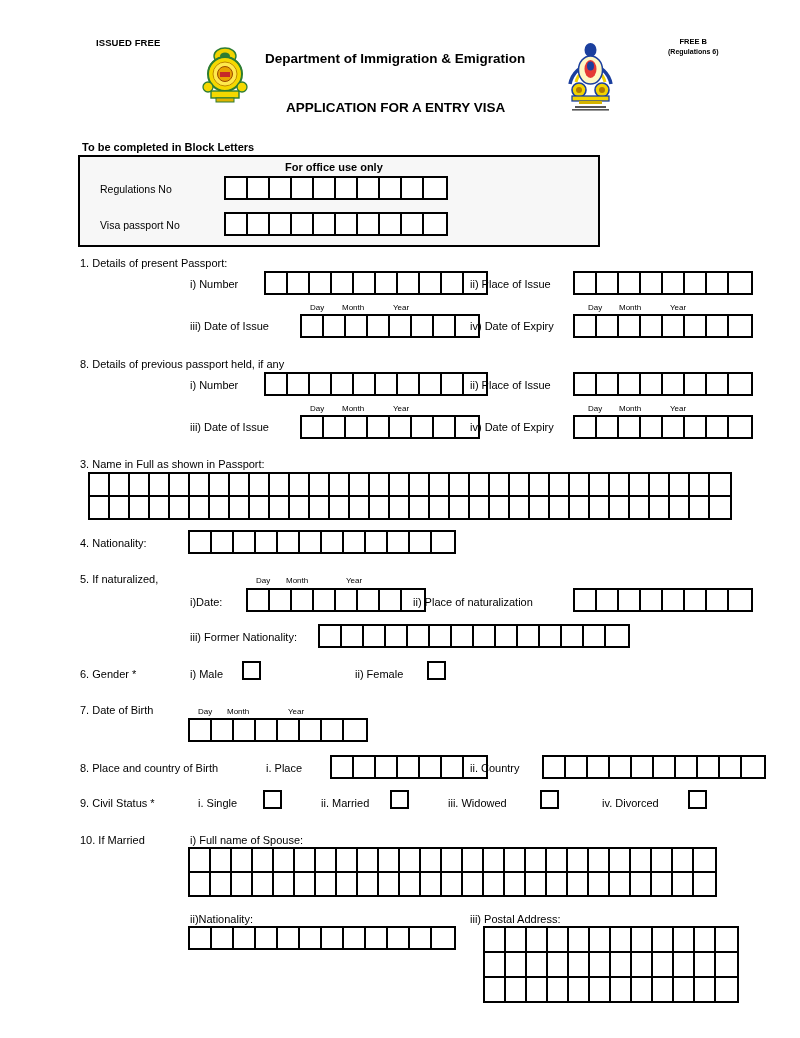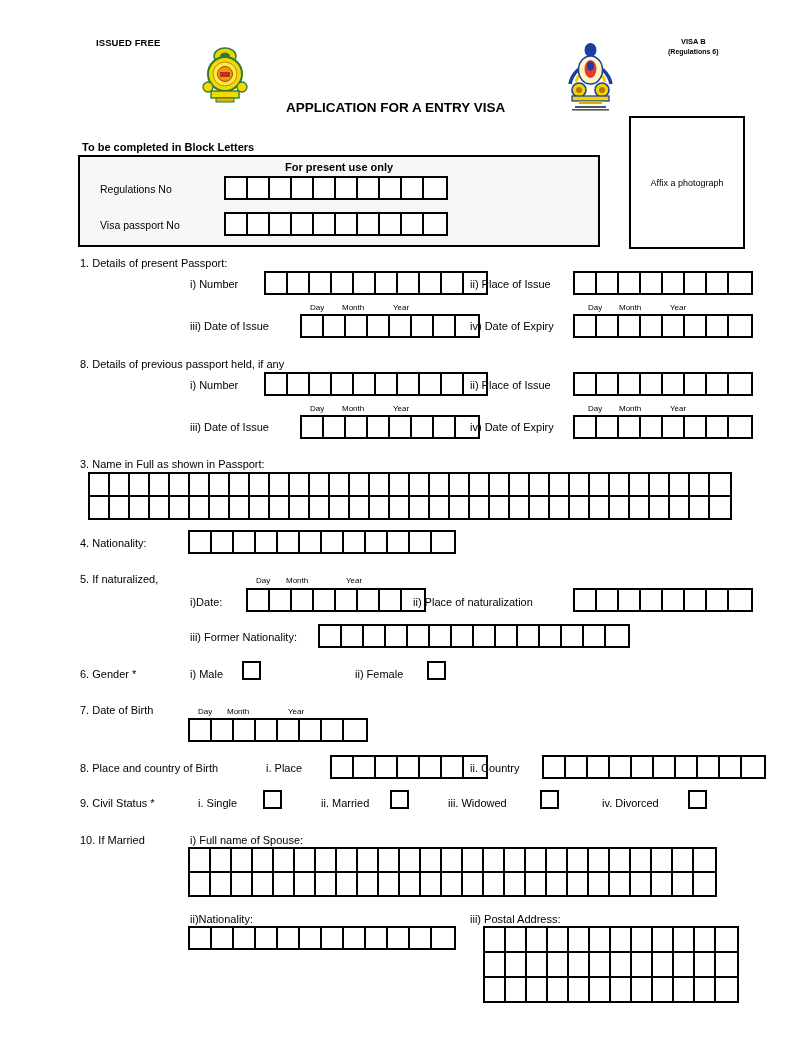--- a/index.html
+++ b/index.html
@@ -91,21 +91,21 @@
   .dmy { position: absolute; font-size: 8px; white-space: nowrap; }
 </style>
 </head>
 <body>
 
 <div class="page">
 
   <div class="txt" id="issued-free">ISSUED FREE</div>
 
   <div class="txt" id="form-b">
-    <div>VISA B</div>
+    <div>FREE B</div>
     <div class="sub">(Regulations 6)</div>
   </div>
 
   <div class="emblem" id="emblem-left">
     <svg viewBox="0 0 58 62" width="58" height="62">
       <ellipse cx="29" cy="14" rx="11" ry="8" fill="#f2d300" stroke="#2e7d32" stroke-width="1.4"></ellipse>
       <ellipse cx="29" cy="14" rx="5" ry="3.5" fill="#2e7d32"></ellipse>
       <circle cx="29" cy="32" r="17" fill="#f5d800" stroke="#2e7d32" stroke-width="2"></circle>
       <circle cx="29" cy="32" r="12" fill="#ffe94d" stroke="#c08a00" stroke-width="1"></circle>
       <circle cx="29" cy="32" r="7.5" fill="#e8a200" stroke="#9c4a00" stroke-width="1"></circle>
@@ -113,20 +113,21 @@
       <g stroke="#2e7d32" stroke-width="1.2" fill="none">
         <path d="M12 32 a17 17 0 0 1 34 0"></path>
       </g>
       <rect x="15" y="49" width="28" height="7" fill="#f5d800" stroke="#2e7d32" stroke-width="1.4"></rect>
       <circle cx="12" cy="45" r="5" fill="#f5d800" stroke="#2e7d32" stroke-width="1.3"></circle>
       <circle cx="46" cy="45" r="5" fill="#f5d800" stroke="#2e7d32" stroke-width="1.3"></circle>
       <rect x="20" y="56" width="18" height="4" fill="#e0b400" stroke="#2e7d32" stroke-width="1"></rect>
     </svg>
   </div>
 
+  <div class="txt" id="dept-title">Department of Immigration &amp; Emigration</div>
 
   <div class="emblem" id="emblem-right">
     <svg viewBox="0 0 55 72" width="55" height="72">
       <ellipse cx="27.5" cy="10" rx="6" ry="7" fill="#1b3f9e"></ellipse>
       <path d="M7 44 a21 24 0 0 1 41 0" fill="none" stroke="#1b3f9e" stroke-width="3.5"></path>
       <path d="M13 42 a15 17 0 0 1 29 0" fill="none" stroke="#f2d300" stroke-width="3"></path>
       <ellipse cx="27.5" cy="30" rx="12" ry="14" fill="#fff8c4" stroke="#1b3f9e" stroke-width="1.5"></ellipse>
       <ellipse cx="27.5" cy="29" rx="6" ry="9" fill="#e53935"></ellipse>
       <ellipse cx="27.5" cy="26" rx="3.5" ry="4.5" fill="#1b3f9e"></ellipse>
       <circle cx="16" cy="50" r="7" fill="#f2d300" stroke="#1b3f9e" stroke-width="1.6"></circle>
@@ -135,28 +136,25 @@
       <circle cx="39" cy="50" r="3" fill="#b07a00"></circle>
       <rect x="9" y="56" width="37" height="5" fill="#f2d300" stroke="#1b3f9e" stroke-width="1.3"></rect>
       <rect x="16" y="61" width="23" height="3" fill="#d4b400"></rect>
       <rect x="12" y="66" width="31" height="2" fill="#555"></rect>
       <rect x="9" y="69" width="37" height="1.6" fill="#555"></rect>
     </svg>
   </div>
 
   <div class="txt" id="app-title">APPLICATION FOR A ENTRY VISA</div>
 
-  <div id="photo-box">
-    <div id="photo-label">Affix a photograph</div>
-  </div>
 
   <div class="txt" id="block-letters">To be completed in Block Letters</div>
 
   <div id="office-box"></div>
-  <div class="txt" id="office-title">For present use only</div>
+  <div class="txt" id="office-title">For office use only</div>
 
   <div class="txt" id="lbl-app-no">Regulations No</div>
   <div class="boxrow" style="left:224px; top:176px;">
       <div class="cell"></div>
       <div class="cell"></div>
       <div class="cell"></div>
       <div class="cell"></div>
       <div class="cell"></div>
       <div class="cell"></div>
       <div class="cell"></div>

